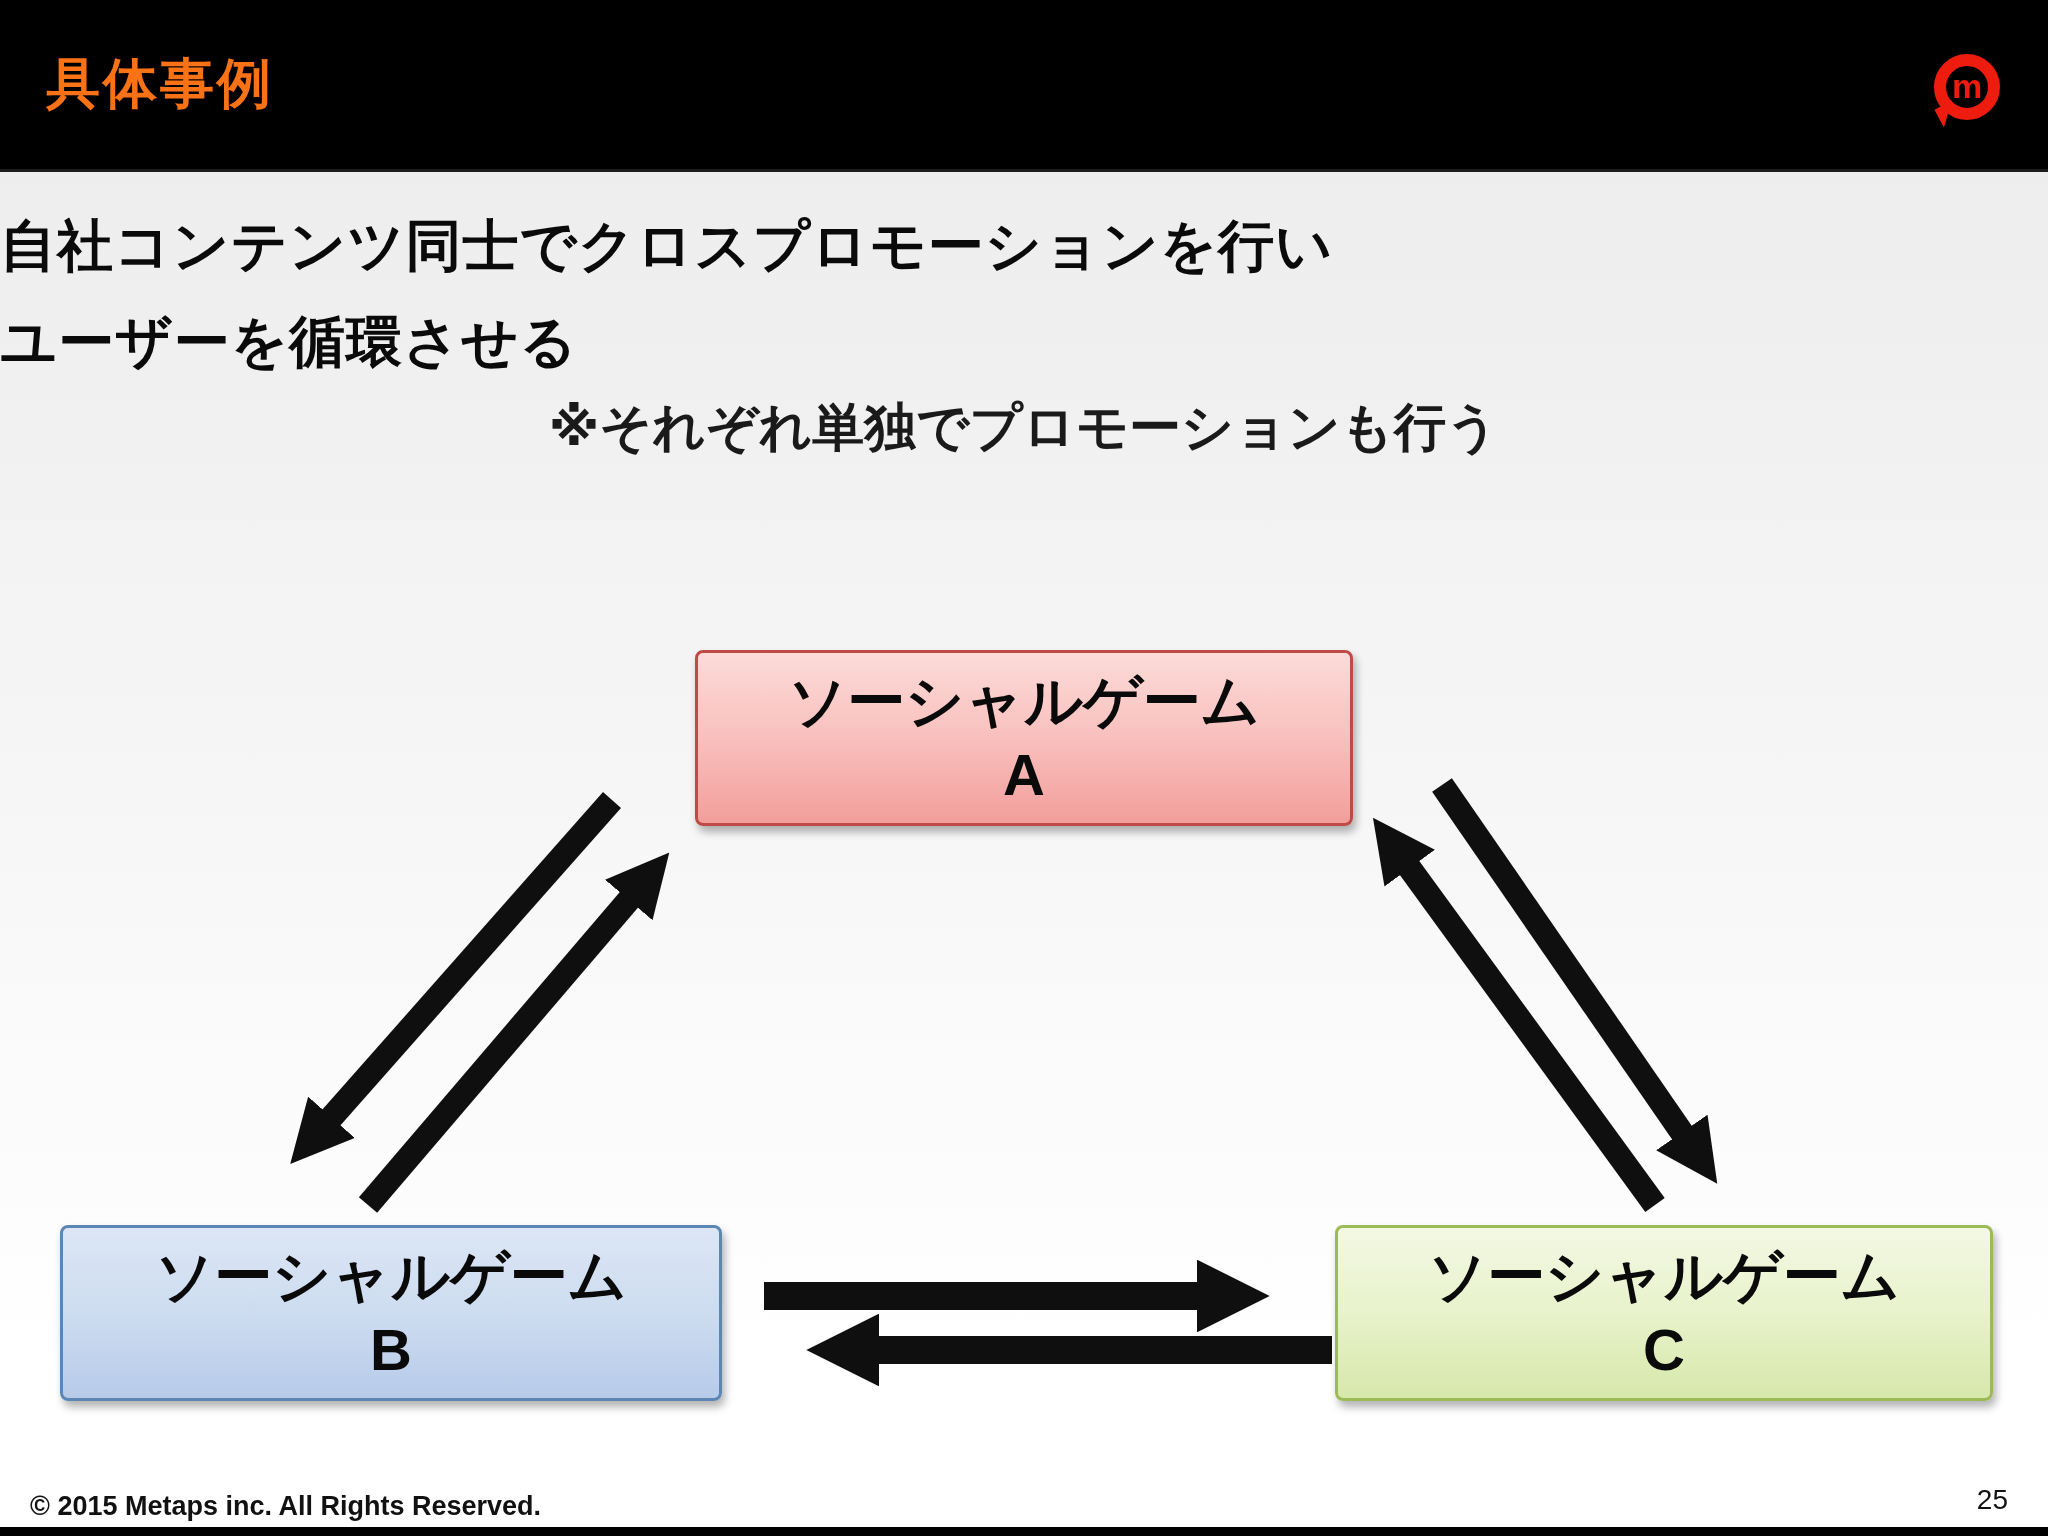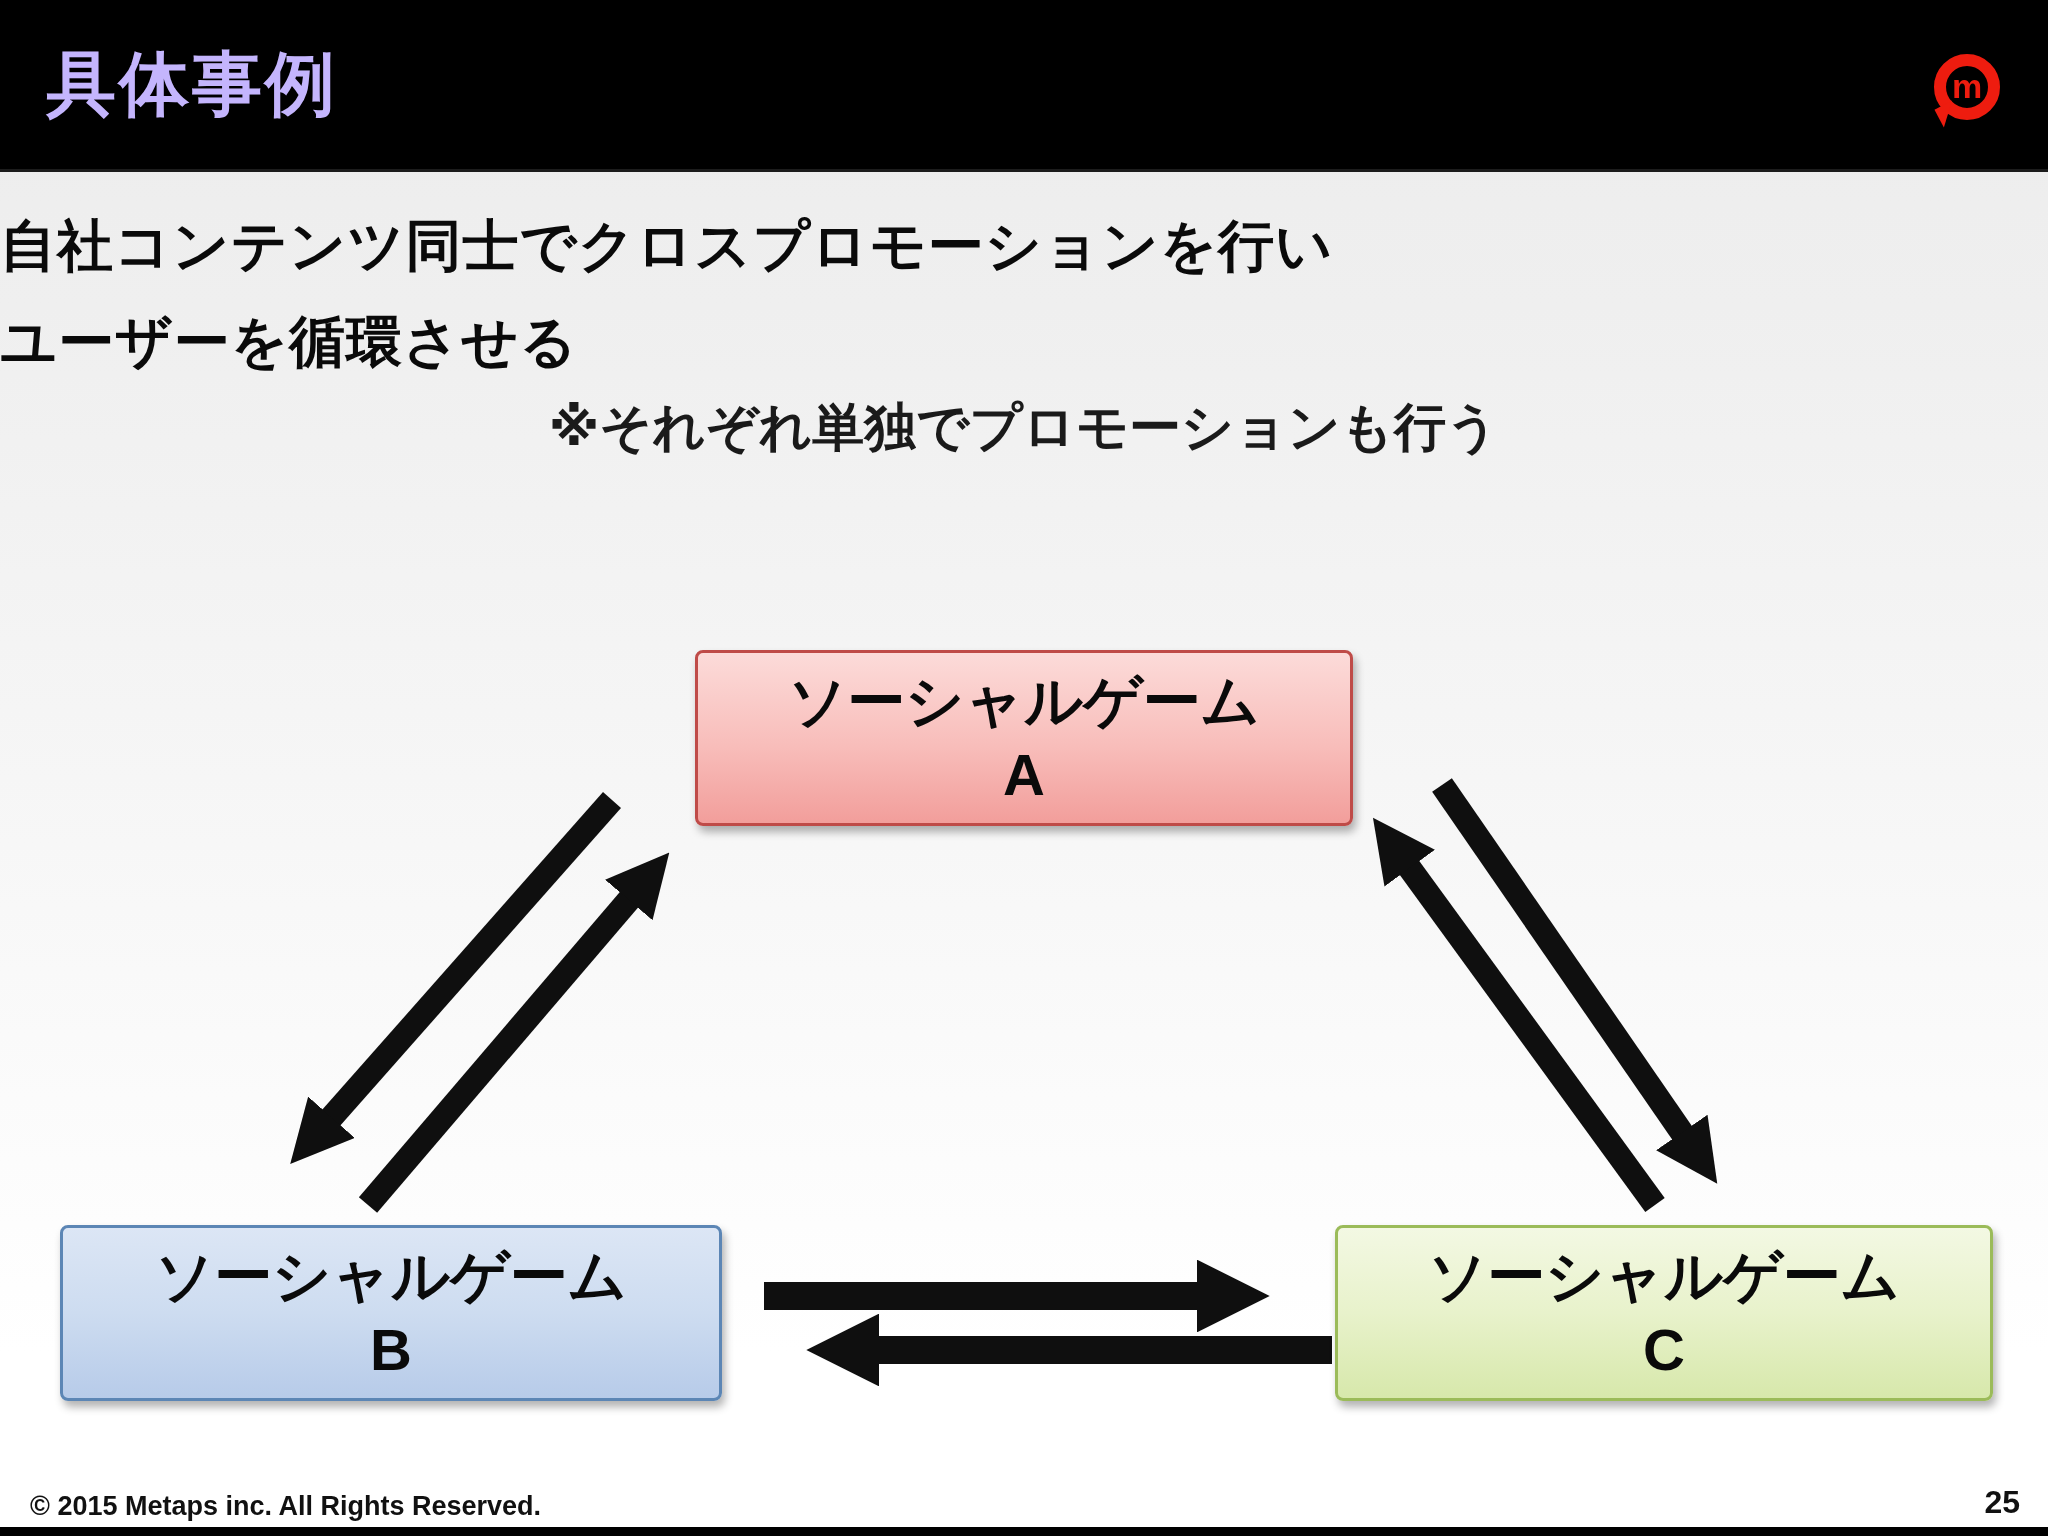--- a/index.html
+++ b/index.html
@@ -9,21 +9,21 @@
     background:linear-gradient(180deg,#ececec 0%,#efefef 20%,#f7f7f7 55%,#ffffff 88%,#ffffff 100%);
   }
   
   .header{
     position:absolute;left:0;top:0;width:100%;height:172px;background:#000;
     border-bottom:3px solid #1c1c1c;box-sizing:border-box;
     display:flex;align-items:center;justify-content:space-between;
     padding:0 48px 0 46px;
   }
   .slide-title{
-    margin:0;color:#c4b5fd;font-size:70px;font-weight:bold;letter-spacing:3px;
+    margin:0;color:#f97316;font-size:54px;font-weight:bold;letter-spacing:3px;
   }
   .logo{display:flex;align-items:center;}
   .logo-text{color:#fff;font-size:76px;font-weight:bold;letter-spacing:-2px;line-height:1;}
   .logo-icon{
     position:relative;width:42px;height:42px;margin-left:16px;margin-top:4px;
     border:12px solid #ee1c0f;border-radius:50%;
     display:flex;align-items:center;justify-content:center;
   }
   .logo-icon .m{color:#ee1c0f;font-size:34px;font-weight:bold;line-height:1;margin-top:-2px;}
   .logo-icon .tail{
@@ -63,21 +63,21 @@
     border:3px solid #9bbb59;
   }
   
   .arrows{position:absolute;left:0;top:0;width:2048px;height:1536px;pointer-events:none;}
   .arrow{stroke:#0f0f0f;fill:none;}
   
   .copyright{
     position:absolute;left:30px;top:1491px;font-size:27px;font-weight:bold;color:#111;
   }
   .page-number{
-    position:absolute;right:28px;top:1484px;font-size:32px;font-weight:bold;color:#111;
+    position:absolute;right:40px;top:1484px;font-size:28px;font-weight:normal;color:#111;
   }
   .bottom-strip{
     position:absolute;left:0;bottom:0;width:100%;height:9px;background:#000;
   }
 </style>
 </head>
 <body>
 
 <div class="slide">
 

